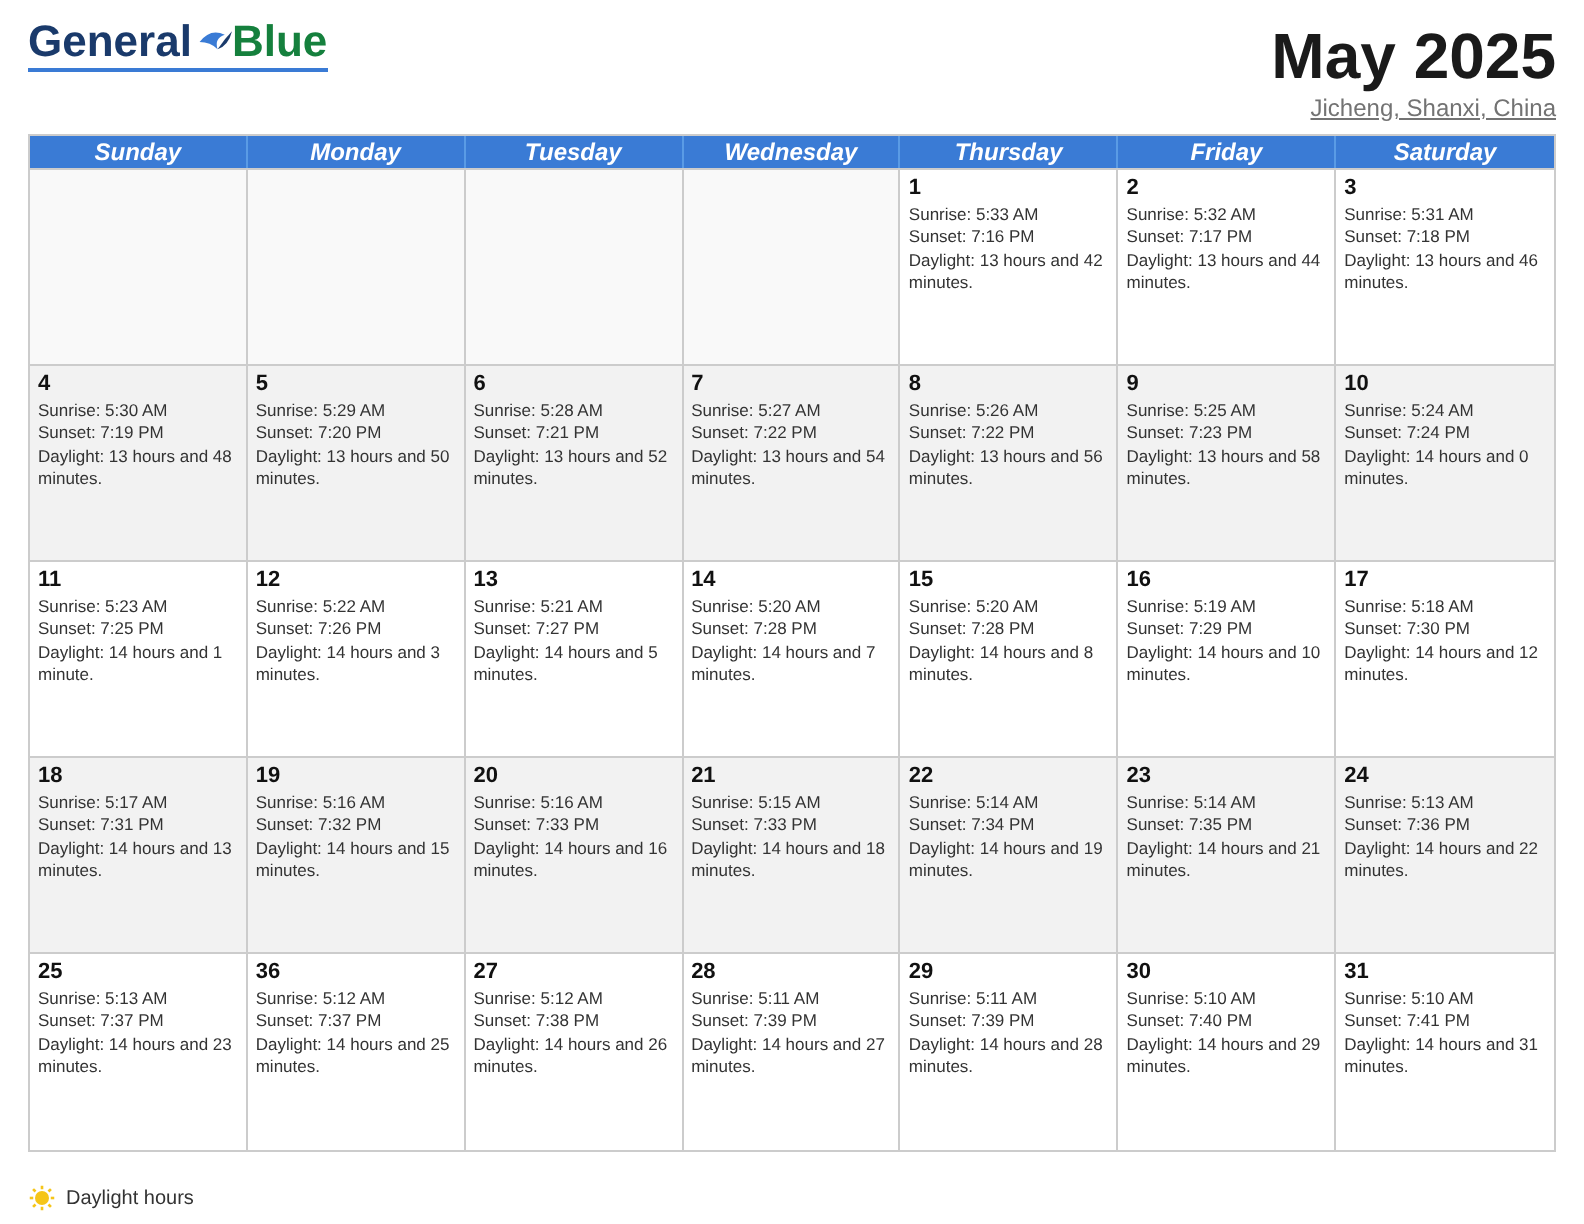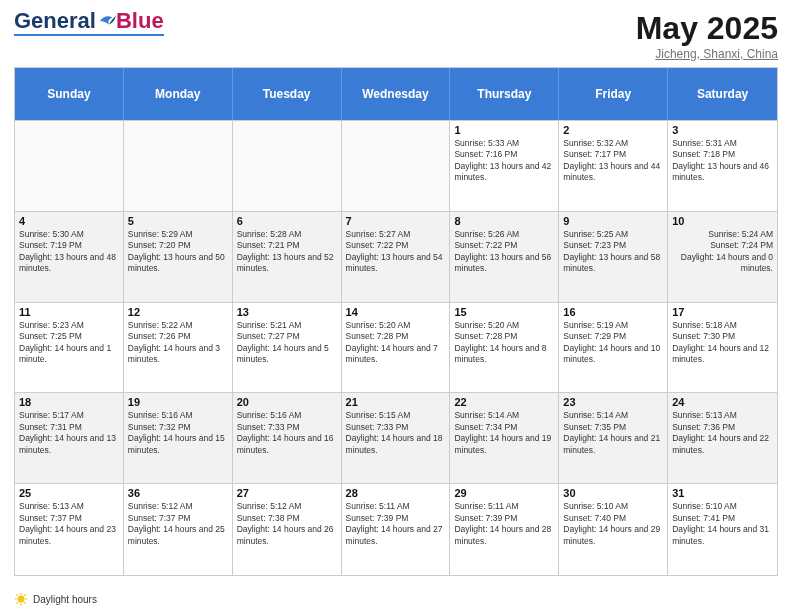--- a/index.html
+++ b/index.html
@@ -70,22 +70,23 @@
     .cal-header {
       display: grid;
       grid-template-columns: repeat(7, 1fr);
       background: #3a7bd5;
     }
     .cal-header-cell {
       color: #fff;
       text-align: center;
       font-size: 12px;
       font-weight: bold;
-      padding: 19px 2px;
+      padding: 1px 2px;
       border-right: 1px solid #5a9be5;
+      font-style: italic;
     }
     .cal-header-cell:last-child { border-right: none; }
     .cal-body {
       flex: 1;
       display: grid;
       grid-template-rows: repeat(5, 1fr);
       border-top: 1px solid #ccc;
     }
     .cal-row {
       display: grid;
@@ -143,21 +144,21 @@
 <div class="page">
 
   <div class="header">
     <div class="logo">
       <div class="logo-text">
         <span>General</span>
         <svg class="logo-bird" viewBox="0 0 20 20">
           <path d="M2 10 Q8 2 16 6 Q10 8 12 14 Q8 10 2 10Z" fill="#3a7bd5"></path>
           <path d="M12 14 Q16 8 20 4 Q18 12 12 14Z" fill="#1a3a6b"></path>
         </svg>
-        <span style="color:#be185d;">Blue</span>
+        <span style="color:#15803d;">Blue</span>
       </div>
       <div class="logo-underline"></div>
     </div>
     <div class="title-block">
       <div class="month-year">May 2025</div>
       <div class="location">Jicheng, Shanxi, China</div>
     </div>
   </div>
 
   <div class="calendar">
@@ -227,21 +228,21 @@
 Daylight: 13 hours and 56 minutes.</div>
           </div>
           <div class="cal-cell shade">
             <div class="day-num">9</div>
             <div class="day-detail" style="white-space: pre-line;">Sunrise: 5:25 AM
 Sunset: 7:23 PM
 Daylight: 13 hours and 58 minutes.</div>
           </div>
           <div class="cal-cell shade">
             <div class="day-num">10</div>
-            <div class="day-detail" style="white-space: pre-line; text-align: right;">Sunrise: 5:24 AM
+            <div class="day-detail" style="white-space: pre-line;">Sunrise: 5:24 AM
 Sunset: 7:24 PM
 Daylight: 14 hours and 0 minutes.</div>
           </div>
         </div>
         <div class="cal-row">
           <div class="cal-cell">
             <div class="day-num">11</div>
             <div class="day-detail" style="white-space: pre-line;">Sunrise: 5:23 AM
 Sunset: 7:25 PM
 Daylight: 14 hours and 1 minute.</div>

